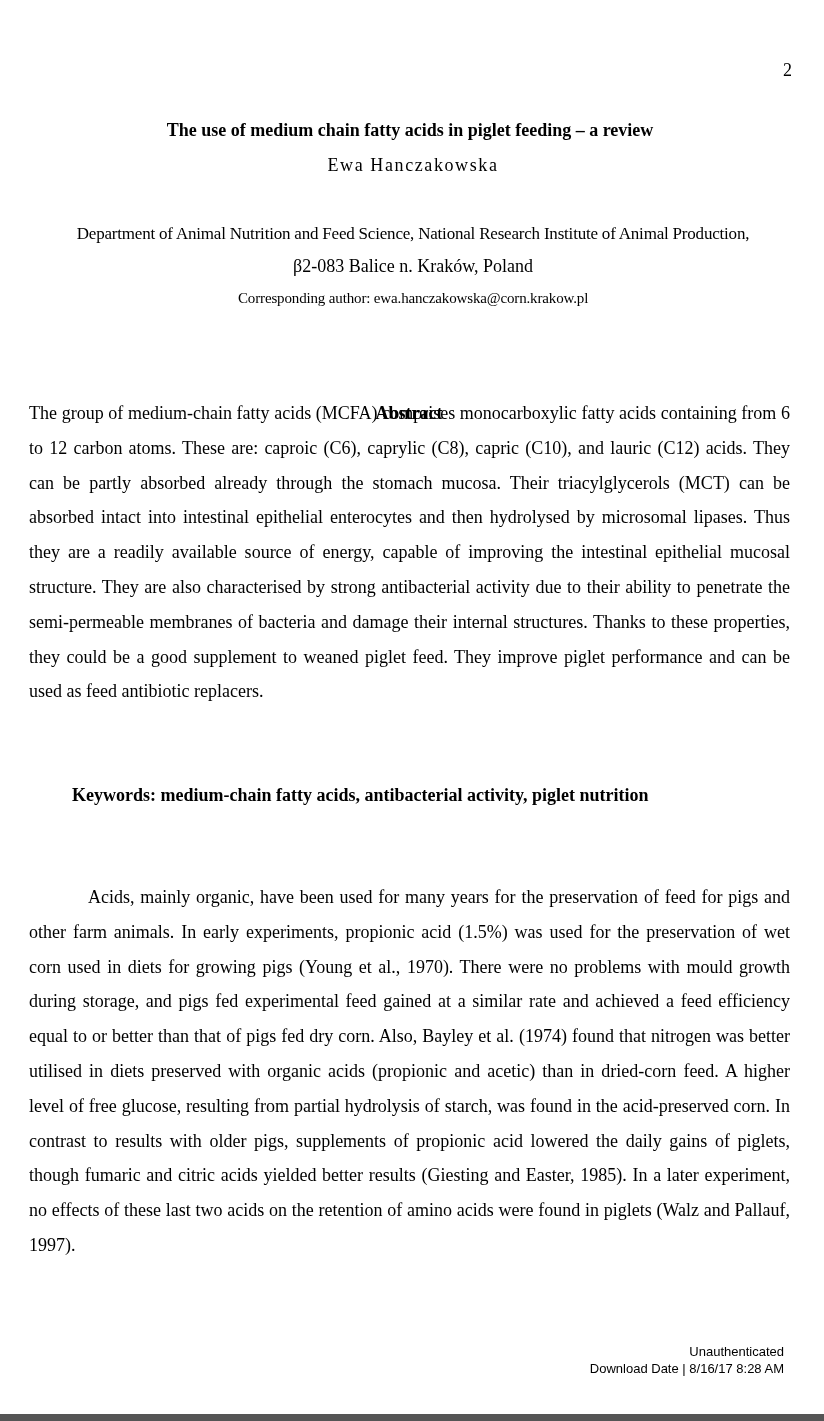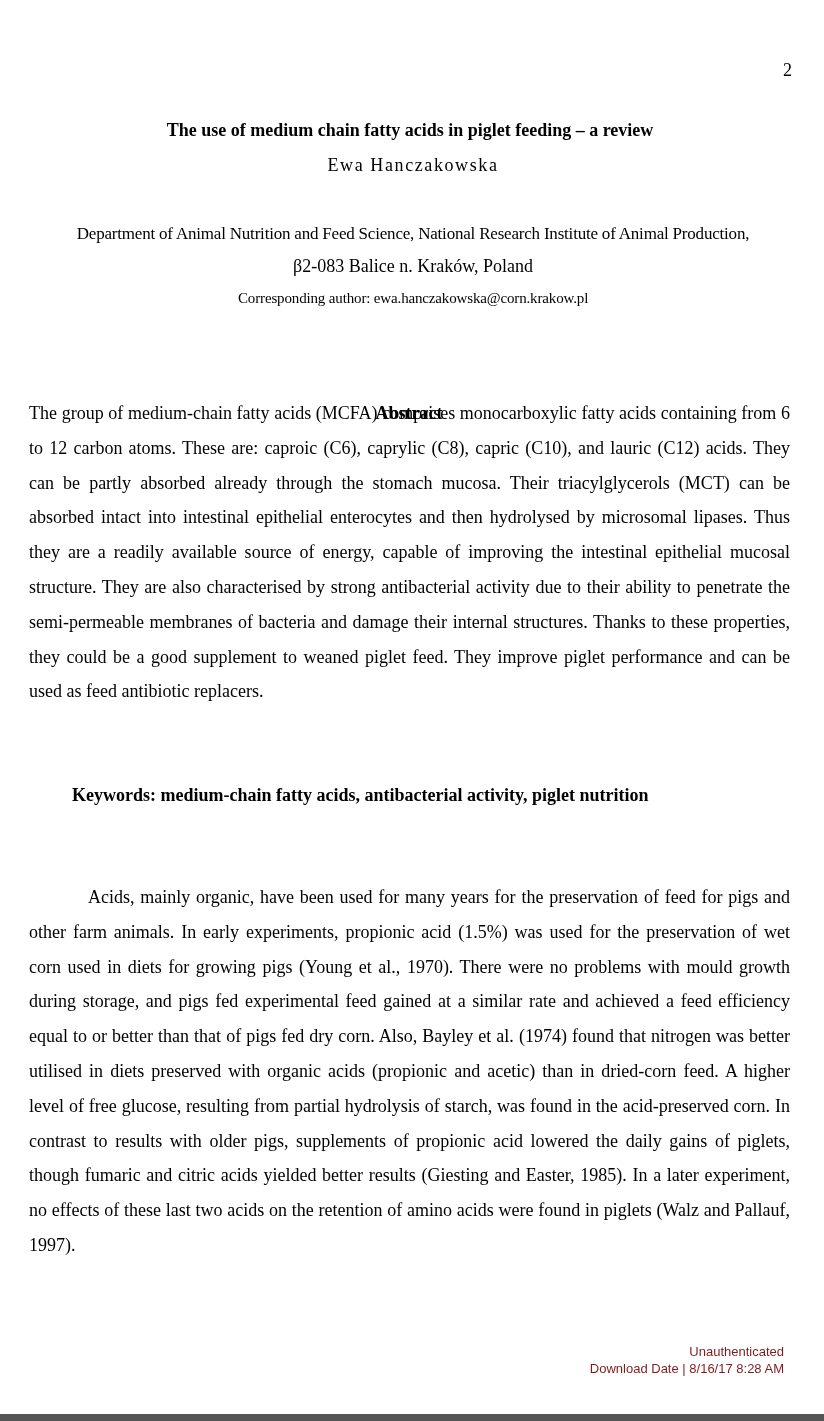--- a/index.html
+++ b/index.html
@@ -17,21 +17,21 @@
   .abstract-heading { position: absolute; top: 367px; left: 0; width: 818px; text-align: center; font-weight: bold; font-size: 18px; margin-top: 36px; }
   .body-text {
     position: absolute; left: 29px; width: 761px;
     font-size: 18px; line-height: 34.8px; text-align: justify;
   }
   .abstract-body { top: 396px; }
   .keywords { position: absolute; top: 785px; left: 29px; font-size: 18px; font-weight: bold; margin-left: 43px; }
   .intro-body { top: 880px; text-indent: 59px; }
   .footer {
     position: absolute; right: 40px; top: 1343px; text-align: right;
-    font-family: "Liberation Sans", sans-serif; font-size: 13px; color: #7f1d1d; line-height: 17px;
+    font-family: "Liberation Sans", sans-serif; font-size: 13px; color: #000000; line-height: 17px;
   }
   .bottom-bar { position: absolute; left: 0; bottom: 0; width: 824px; height: 7px; background: #555555; }
 </style>
 </head>
 <body>
 
 <div class="page-number">2</div>
 
 <div class="title">The use of medium chain fatty acids in piglet feeding – a review</div>
 <div class="author">Ewa Hanczakowska</div>

